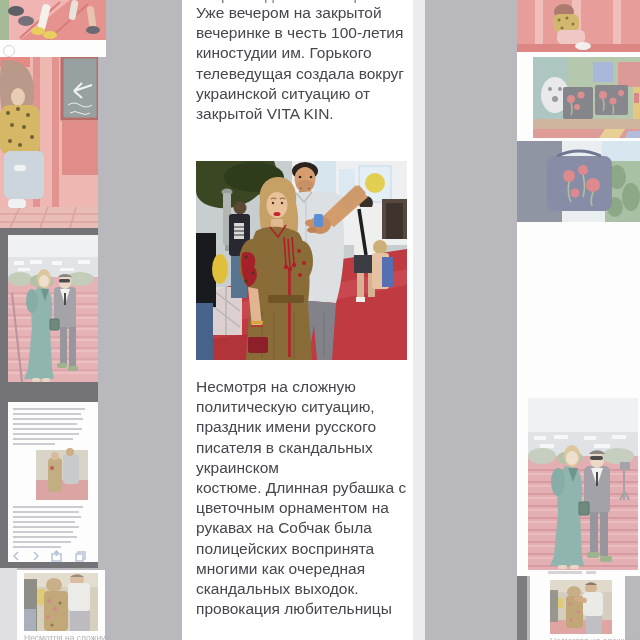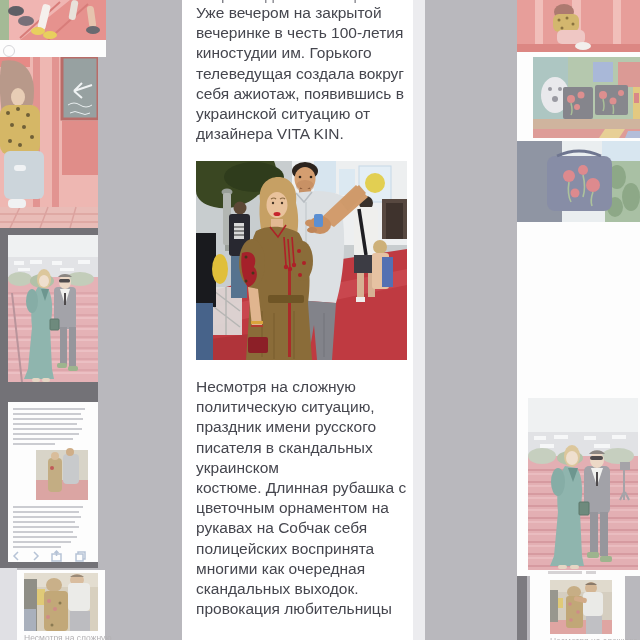--- a/index.html
+++ b/index.html
@@ -205,23 +205,22 @@
 
     <div class="cutoff">
       <div class="line">сопровождении полицейских.</div>
     </div>
 
     <div class="abs" style="left:14px;top:3px">
       <div class="line">Уже вечером на закрытой</div>
       <div class="line">вечеринке в честь 100-летия</div>
       <div class="line">киностудии им. Горького</div>
       <div class="line">телеведущая создала вокруг</div>
-      <div class="line">себя ажиотаж, появившись в</div>
       <div class="line">украинской ситуацию от</div>
-      <div class="line">дизайнера VITA KIN.</div>
+      <div class="line">закрытой VITA KIN.</div>
     </div>
 
     <div class="abs" style="left:14px;top:161px;width:211px;height:199px">
       <svg width="211" height="199" viewBox="0 0 211 199">
         <rect width="211" height="199" fill="#c8cdcf"></rect>
         <polygon points="96,0 211,0 211,84 96,84" fill="#edeff0"></polygon>
         <rect x="118" y="0" width="22" height="32" fill="#d7e5ef"></rect>
         <rect x="143" y="8" width="16" height="26" fill="#dce9f2"></rect>
         <rect x="163" y="5" width="32" height="36" fill="#e4eef5" stroke="#c6d8e6"></rect>
         <circle cx="179" cy="22" r="10" fill="#e2cf52"></circle>
@@ -313,21 +312,21 @@
     </div>
 
     <div class="abs" style="left:14px;top:377px">
       <div class="line">Несмотря на сложную</div>
       <div class="line">политическую ситуацию,</div>
       <div class="line">праздник имени русского</div>
       <div class="line">писателя в скандальных</div>
       <div class="line">украинском</div>
       <div class="line">костюме. Длинная рубашка с</div>
       <div class="line">цветочным орнаментом на</div>
-      <div class="line">рукавах на Собчак себя</div>
+      <div class="line">рукавах на Собчак была</div>
       <div class="line">полицейских воспринята</div>
       <div class="line">многими как очередная</div>
       <div class="line">скандальных выходок.</div>
       <div class="line">провокация любительницы</div>
     </div>
   </div>
 
   <div class="abs" style="left:413px;top:0;width:12px;height:640px;background:#ececef"></div>
 
   <div class="abs white" style="left:517px;top:0;width:123px;height:576px"></div>

